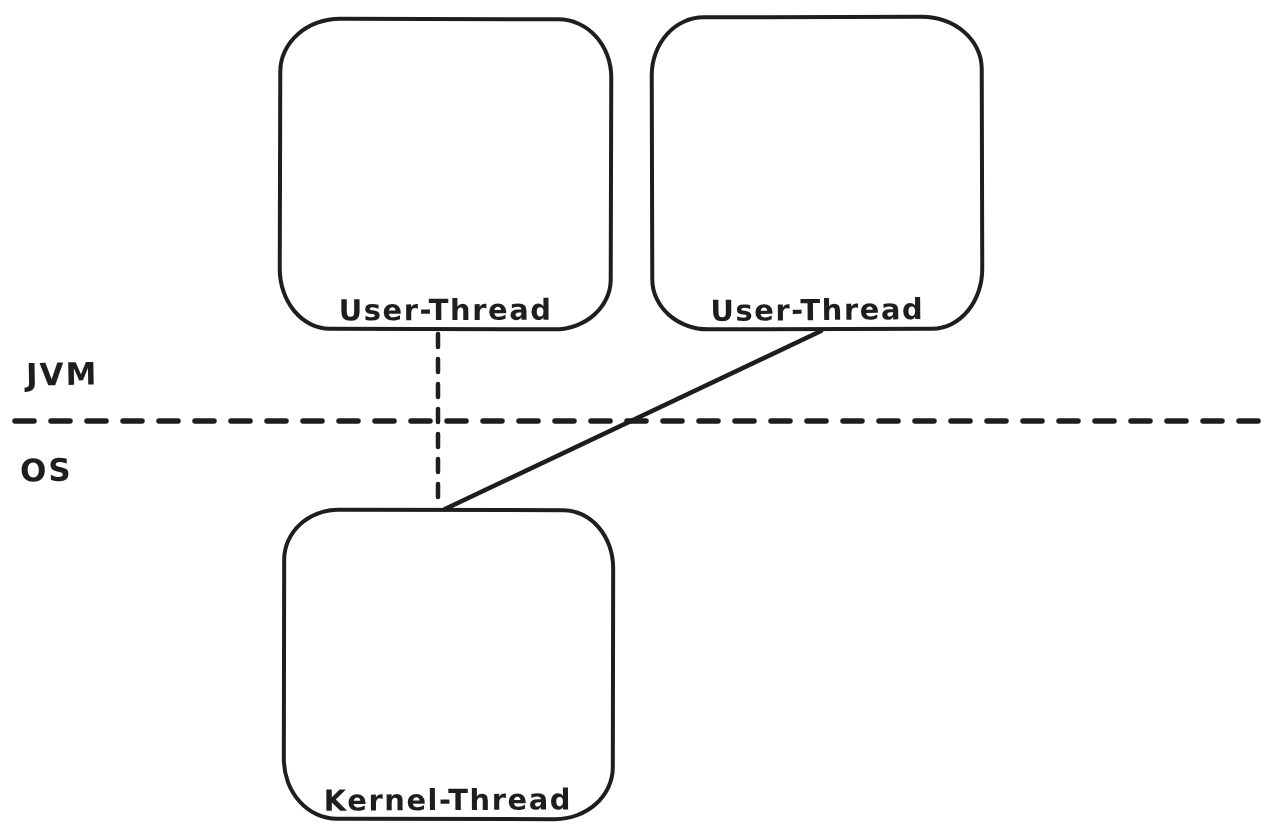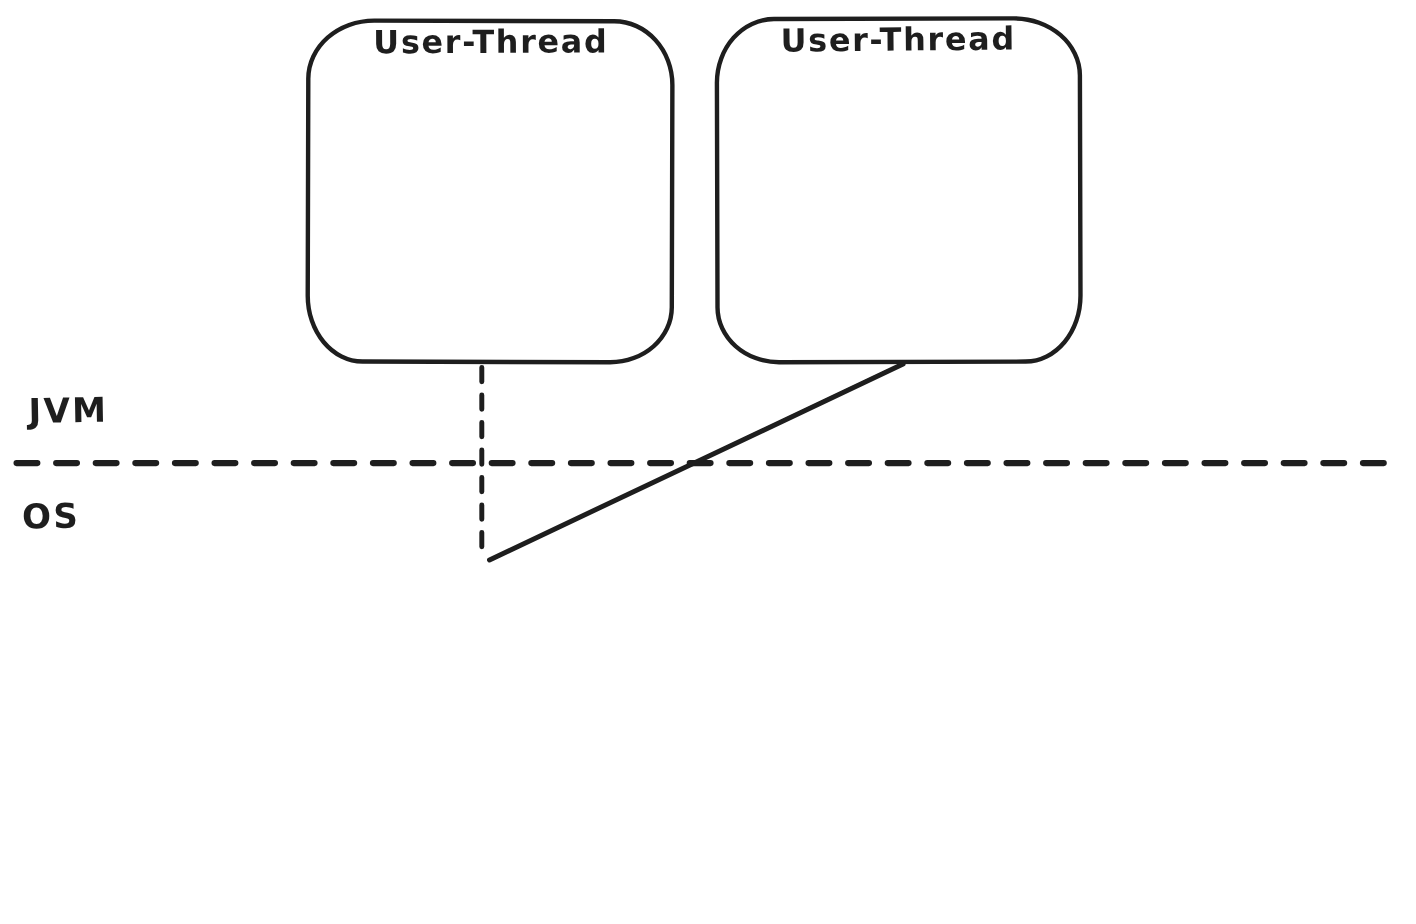--- a/index.html
+++ b/index.html
@@ -16,21 +16,21 @@
   #connectors {
     position: absolute;
     left: 0; top: 0;
     width: 1287px; height: 840px;
   }
   .node {
     position: absolute;
     border: 4.5px solid #1e1e1e;
     background: #ffffff;
     display: flex;
-    align-items: flex-start;
+    align-items: flex-end;
     justify-content: center;
   }
   .node-label {
     font-size: 29px;
     font-weight: 600;
     letter-spacing: 1.5px;
     white-space: nowrap;
     transform: rotate(-0.4deg);
   }
   #user-thread-box-1 {
@@ -74,18 +74,21 @@
   </svg>
 
   <div class="node" id="user-thread-box-1">
     <span class="node-label">User-Thread</span>
   </div>
 
   <div class="node" id="user-thread-box-2">
     <span class="node-label">User-Thread</span>
   </div>
 
+  <div class="node" id="kernel-thread-box">
+    <span class="node-label">Kernel-Thread</span>
+  </div>
 
   <div class="boundary-label" id="jvm-label">JVM</div>
 
   <div class="boundary-label" id="os-label">OS</div>
 
 </div>
 
 </body></html>

